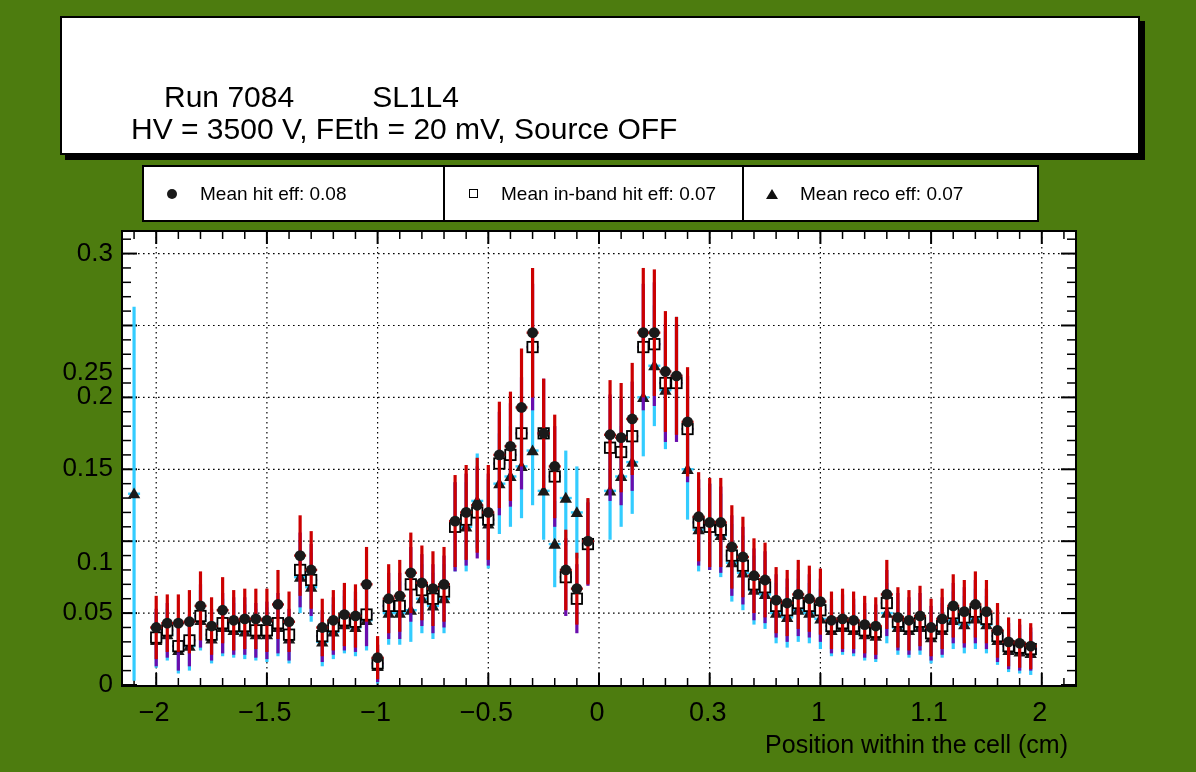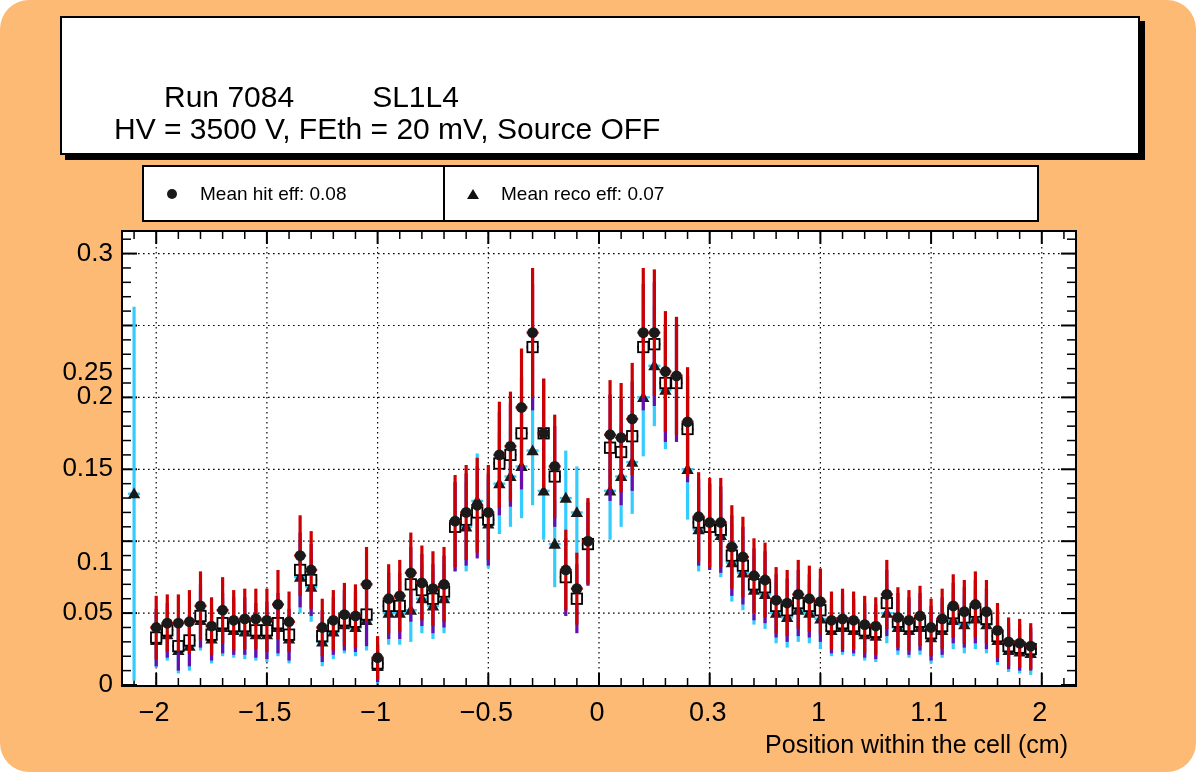--- a/index.html
+++ b/index.html
@@ -1,26 +1,26 @@
 <!DOCTYPE html>
 <html><head>
 <meta charset="utf-8">
 <style>
   html,body{margin:0;padding:0;background:#ffffff;}
   body{width:1196px;height:772px;overflow:hidden;font-family:"Liberation Sans",sans-serif;}
-  #root{position:relative;width:1196px;height:772px;background:#fdba74;border-radius:29px;}
+  #root{position:relative;width:1196px;height:772px;background:#4d7c0f;}
 
   
   #title-shadow{position:absolute;left:65px;top:21px;width:1080px;height:139px;background:#000;}
   #title-box{position:absolute;left:60px;top:16px;width:1080px;height:139px;background:#fff;
              border:2px solid #000;box-sizing:border-box;}
   .title-line{position:absolute;left:52px;color:#000;white-space:pre;
               font-family:"Liberation Sans",sans-serif;}
   #title-line-1{top:28px;font-size:30px;}
-  #title-line-2{top:94px;font-size:30px;}
+  #title-line-2{top:94px;font-size:30px;margin-left:17px;}
   .tl-gap{display:inline-block;width:78px;}
 
   
   #legend-box{position:absolute;left:121px;top:165px;width:897px;height:57px;background:#fff;
               border:2px solid #000;box-sizing:border-box;display:flex;align-items:center;margin-left:21px;}
   .legend-entry{display:flex;align-items:center;height:100%;box-sizing:border-box;}
   .legend-entry:nth-child(1){width:299px;}
   .legend-entry:nth-child(2){width:299px;border-left:2px solid #000;}
   .legend-entry:nth-child(3){width:234px;border-left:2px solid #000;}
   .legend-mark{width:56px;display:flex;align-items:center;justify-content:center;}
@@ -56,20 +56,26 @@
     </div>
     <div class="title-line" id="title-line-2">HV = 3500 V, FEth = 20 mV, Source OFF</div>
   </div>
 
   <div id="legend-box">
     <div class="legend-entry">
       <span class="legend-mark">
           <span class="mk-circle"></span>
         </span>
       <span class="legend-text">Mean hit  eff: 0.08</span>
+    </div>
+    <div class="legend-entry">
+      <span class="legend-mark">
+          <span class="mk-square"></span>
+        </span>
+      <span class="legend-text">Mean in-band hit eff: 0.07</span>
     </div>
     <div class="legend-entry">
       <span class="legend-mark">
           <span class="mk-tri"></span>
         </span>
       <span class="legend-text">Mean reco eff: 0.07</span>
     </div>
   </div>
 
   <div id="frame">

